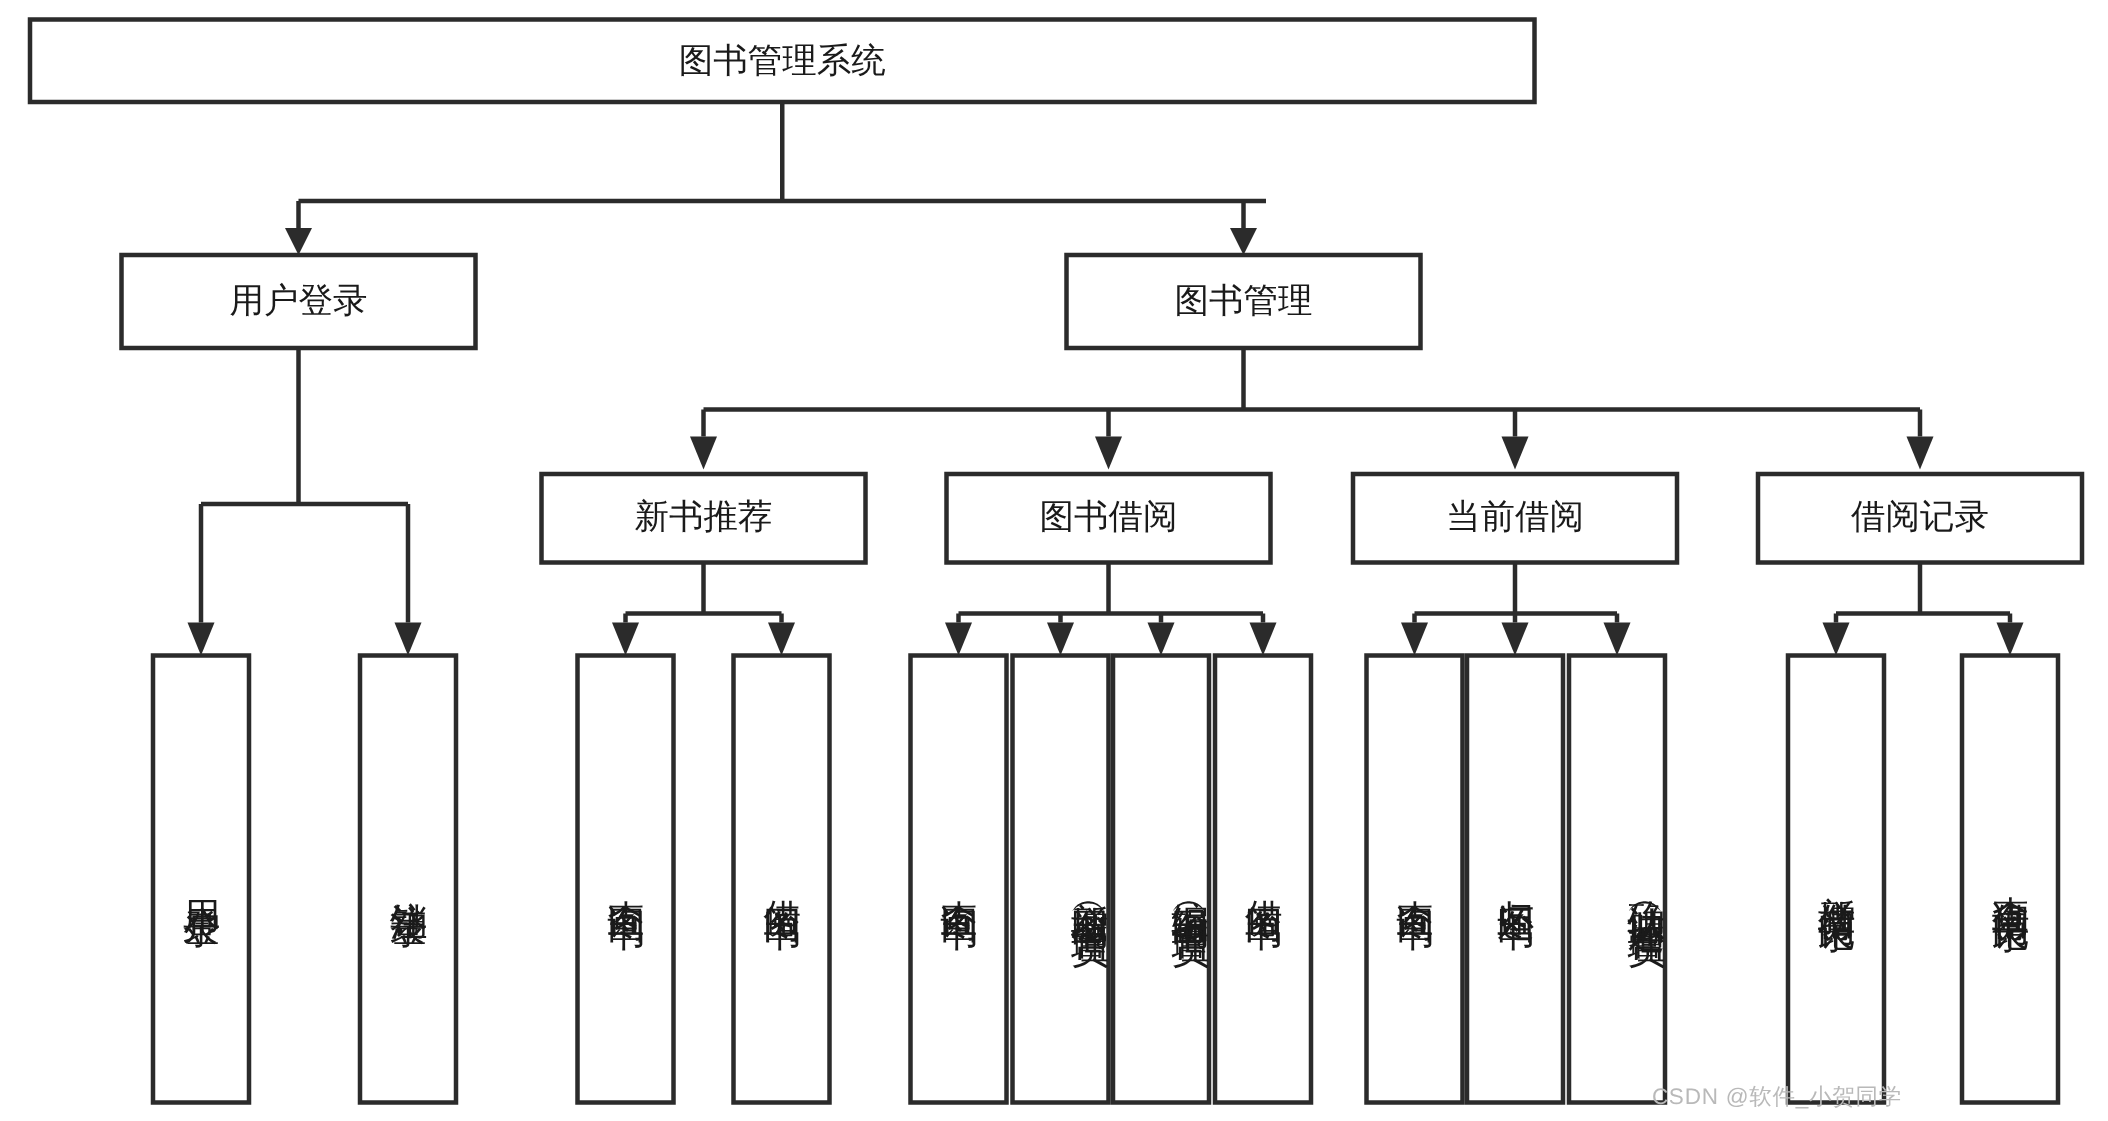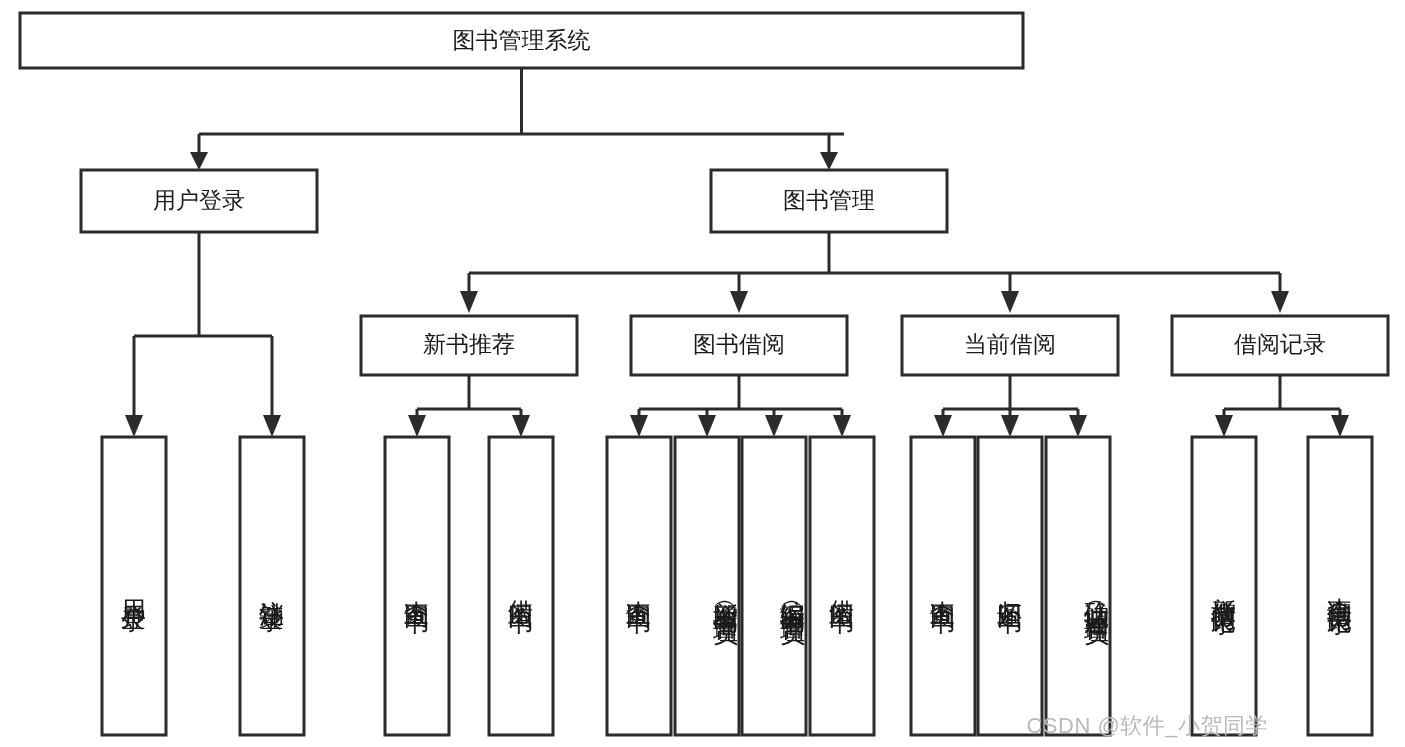--- a/index.html
+++ b/index.html
@@ -62,21 +62,21 @@
     align-items: center;
     justify-content: center;
     white-space: nowrap;
     pointer-events: none;
   }
   .watermark {
     position: absolute;
     right: 14px;
     bottom: 6px;
     font-family: "Liberation Sans", "DejaVu Sans", sans-serif;
-    font-size: 22px;
+    font-size: 15px;
     color: #b9b9b9;
     letter-spacing: 0.5px;
     white-space: nowrap;
   }
 </style>
 </head>
 <body>
 
 <div id="diagram-root">
 

